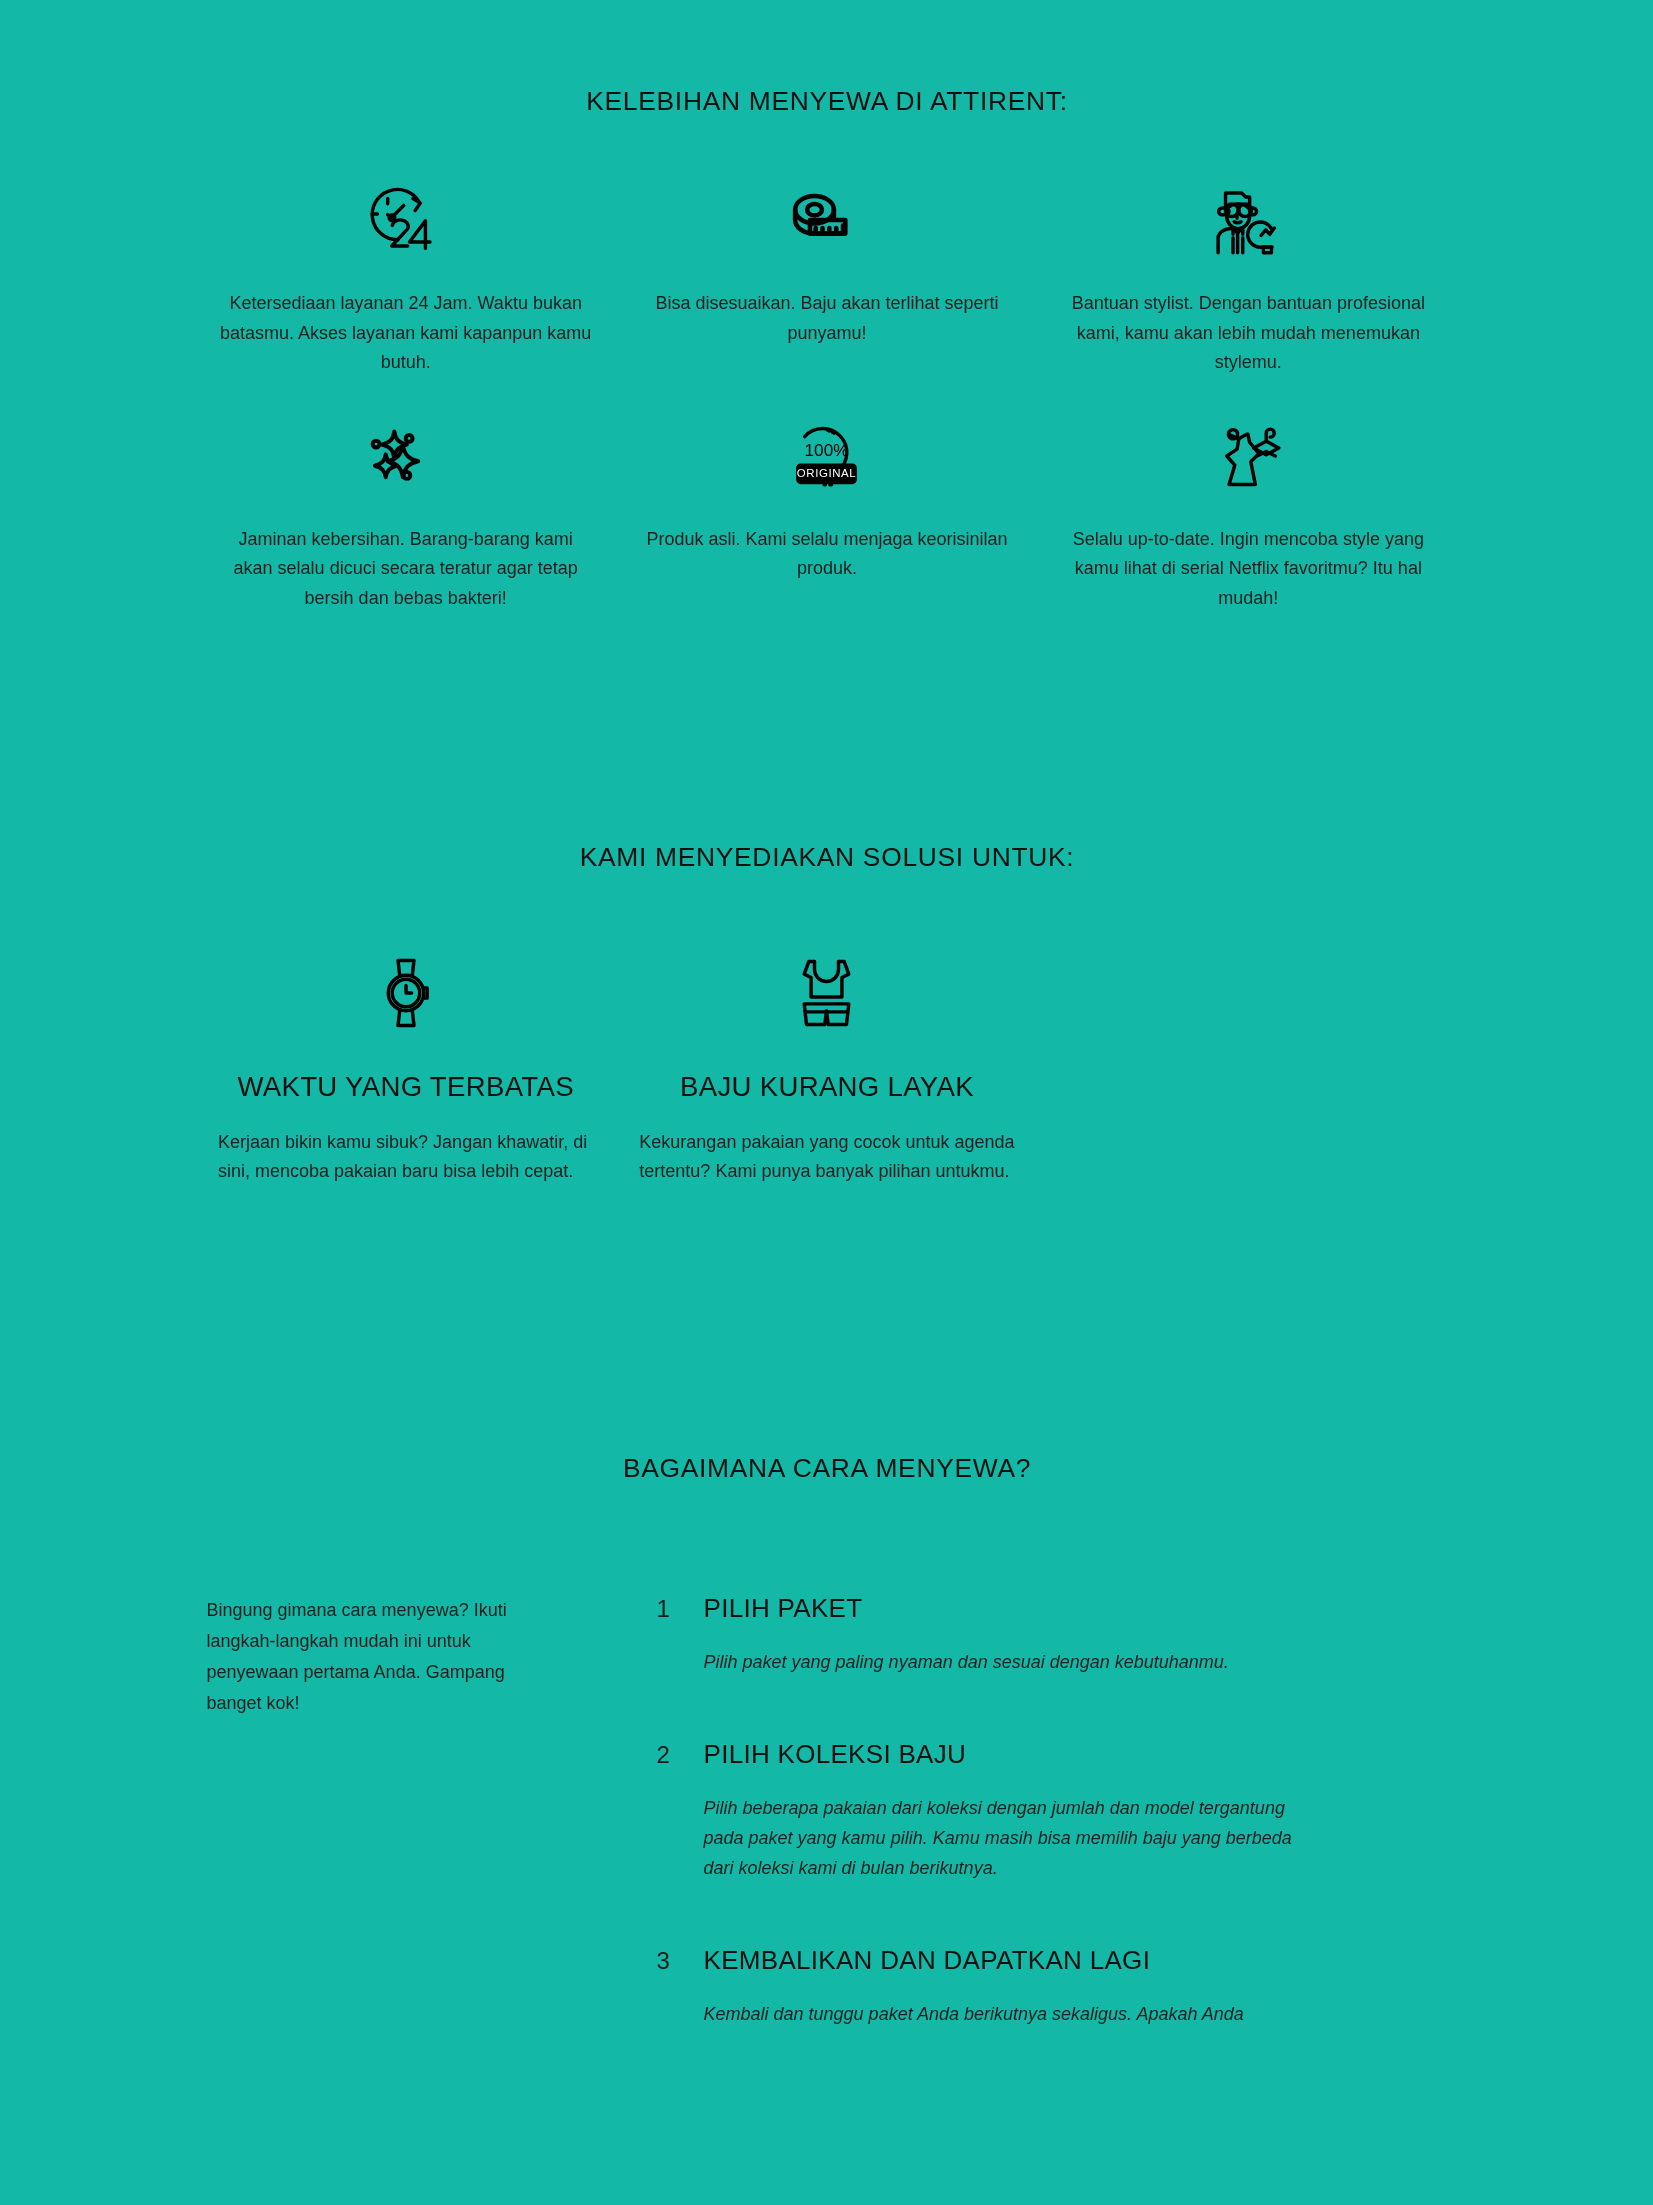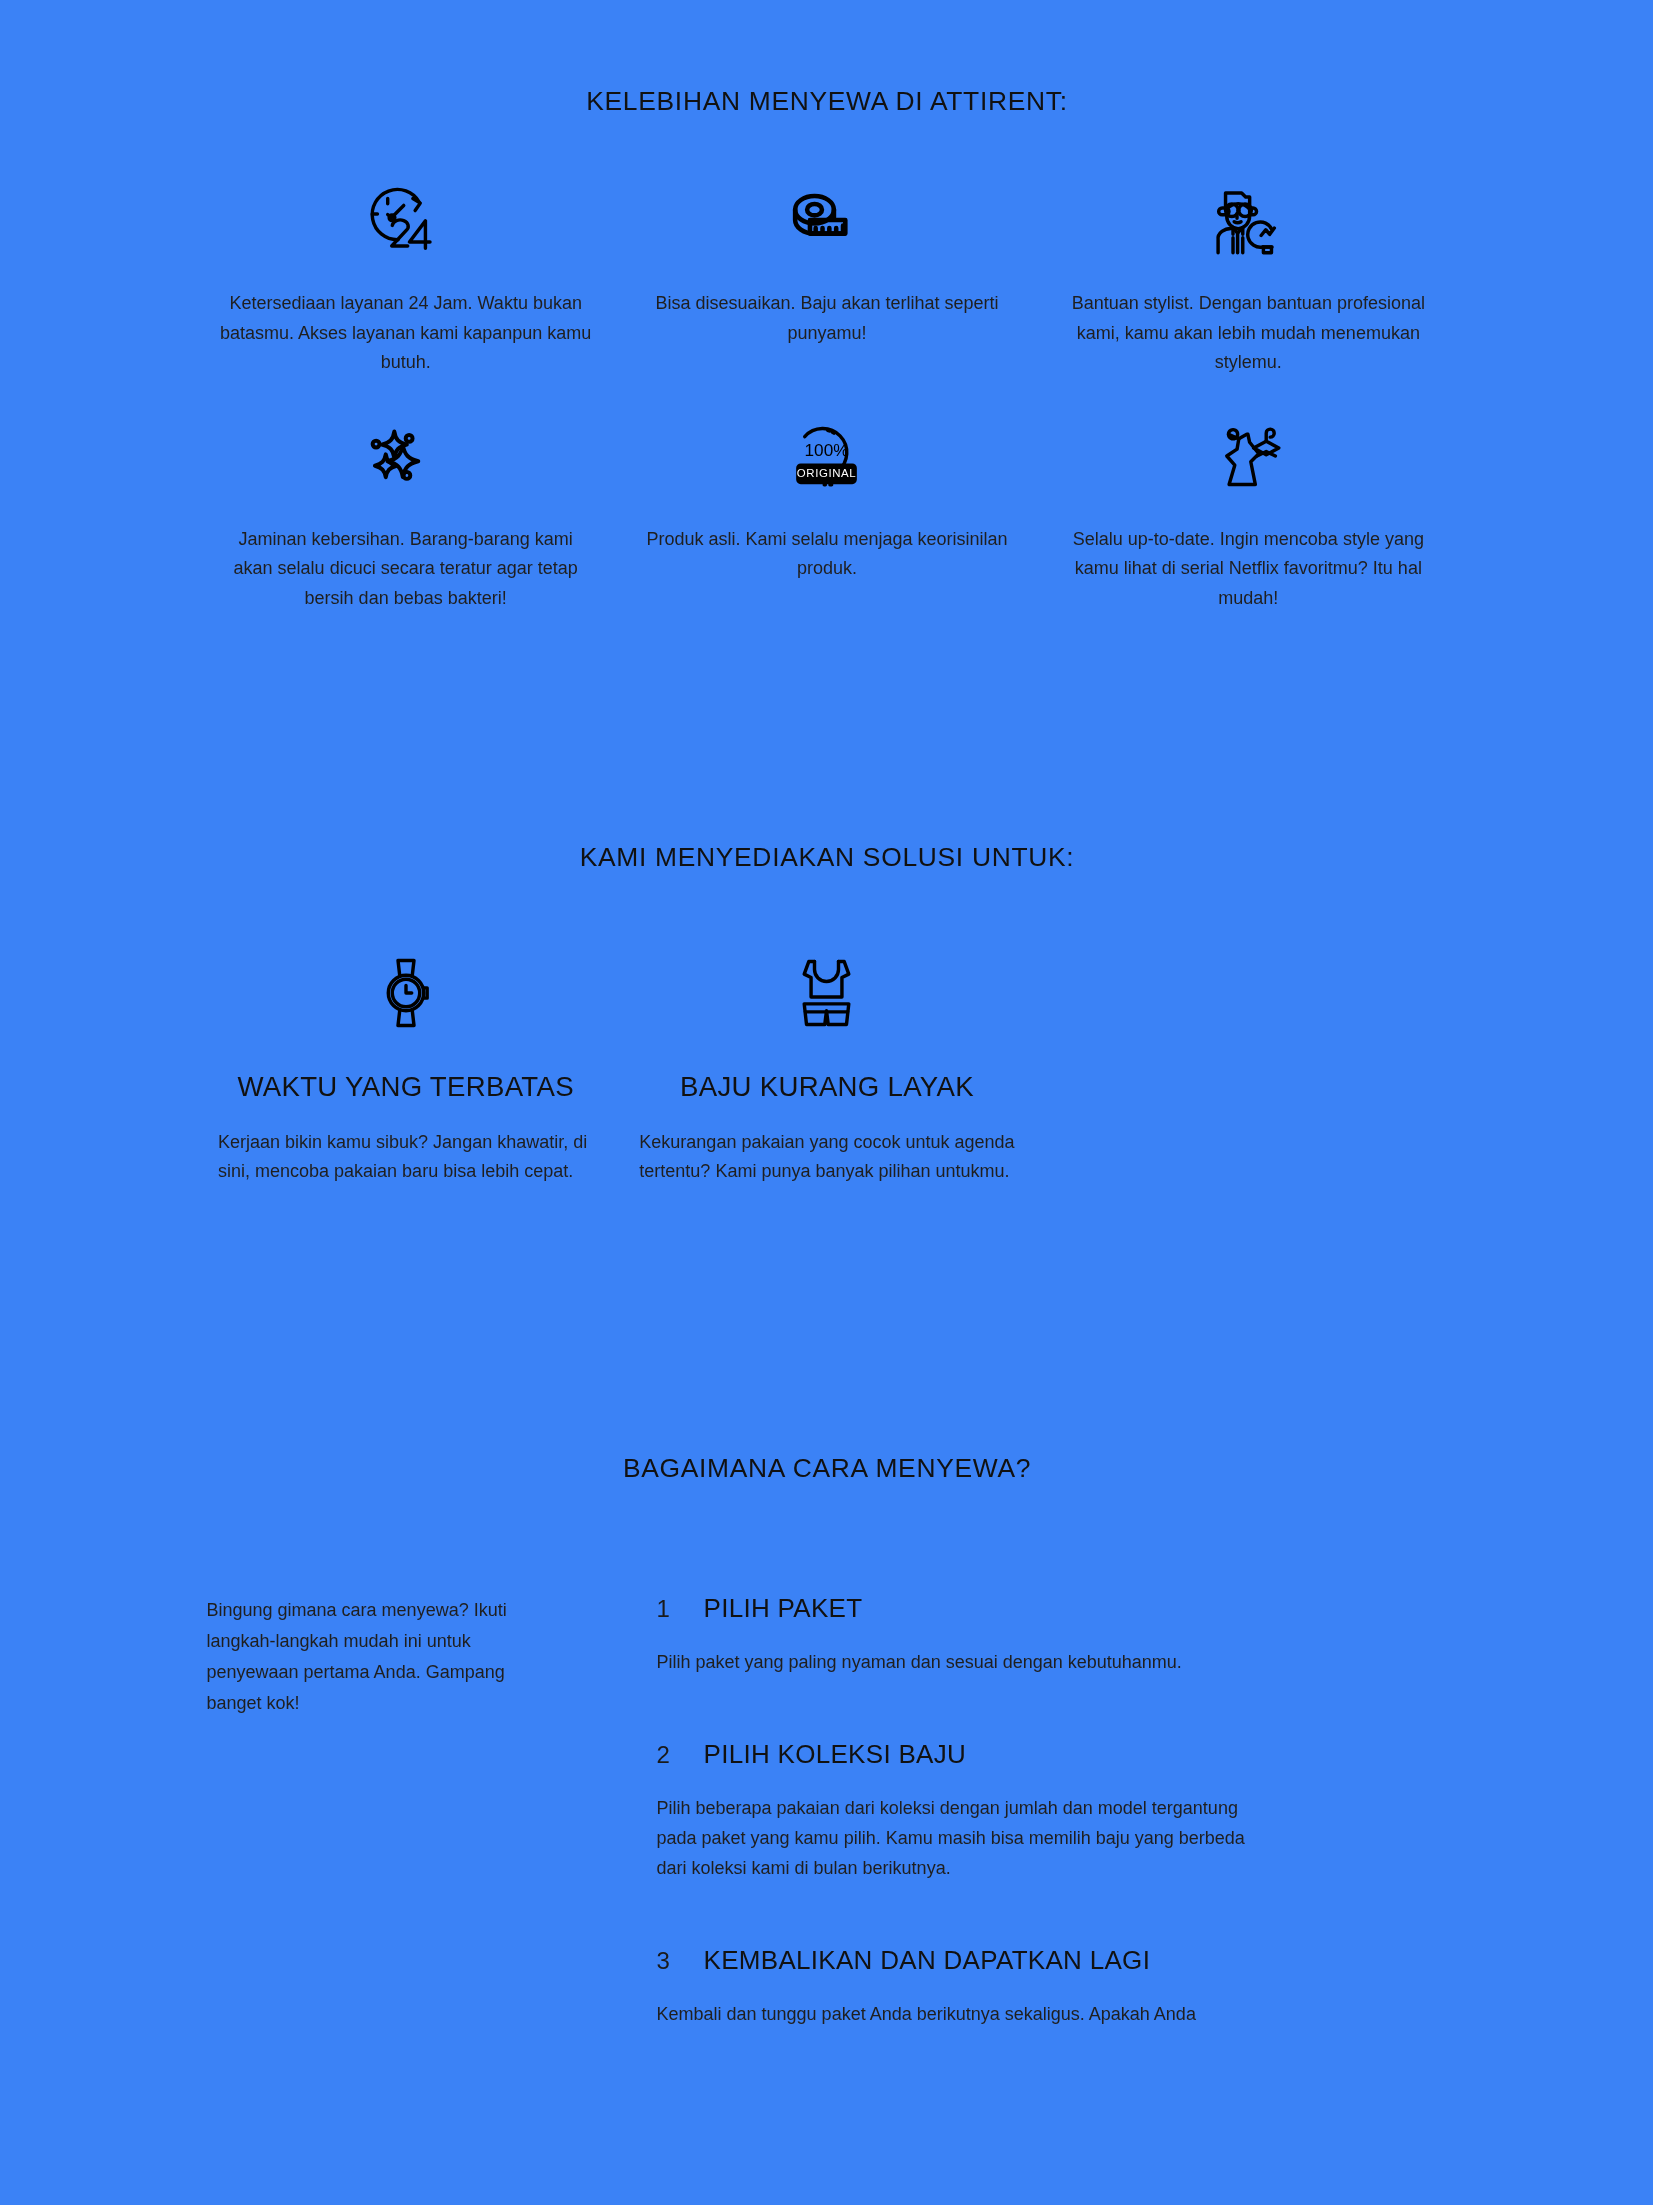--- a/index.html
+++ b/index.html
@@ -12,21 +12,21 @@
     font-family: "Liberation Sans", sans-serif;
     color: #1a1a1a;
     -webkit-font-smoothing: antialiased;
   }
 
   .page {
     width: 1654px;
     min-height: 2205px;
     position: relative;
     overflow: hidden;
-    background: #3b82f6;
+    background: #14b8a6;
   }
 
   
   .section-benefits {
     padding-top: 86px;
   }
   .section-title {
     text-align: center;
     font-size: 26.4px;
     font-weight: 400;
@@ -154,25 +154,27 @@
     font-weight: 400;
     color: #1a1a1a;
   }
   .step-title {
     font-size: 26px;
     font-weight: 400;
     letter-spacing: 0.3px;
     color: #111111;
   }
   .step-desc {
+    margin-left: 47px;
     margin-top: 24px;
     font-size: 18px;
     line-height: 1.66;
     color: #1f1f1f;
     max-width: 609px;
+    font-style: italic;
   }
 
   .icon-svg { display: block; }
 </style>
 </head>
 <body>
 
 <div class="page">
 
   <section class="section-benefits">

